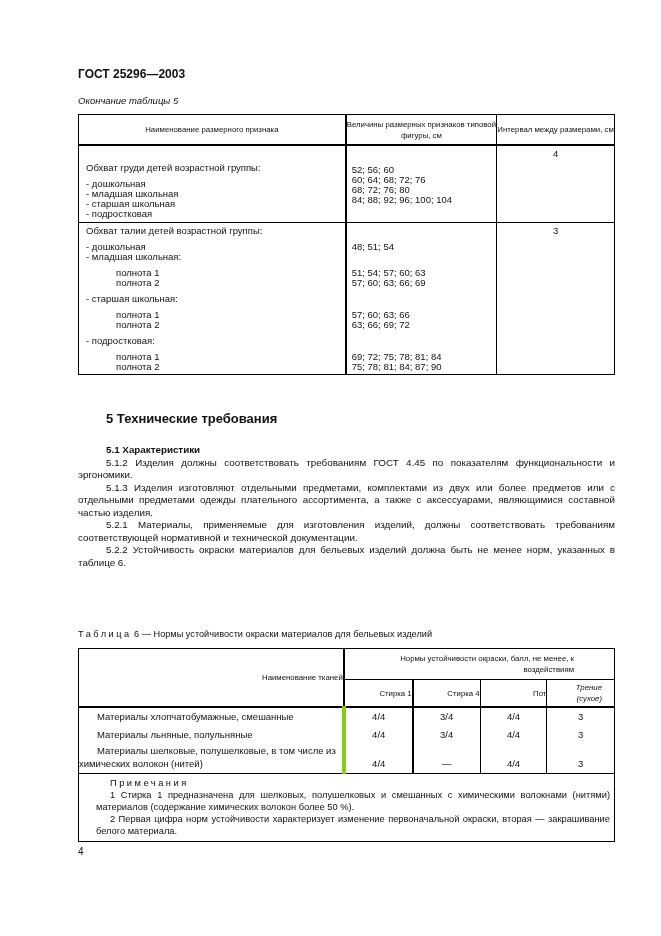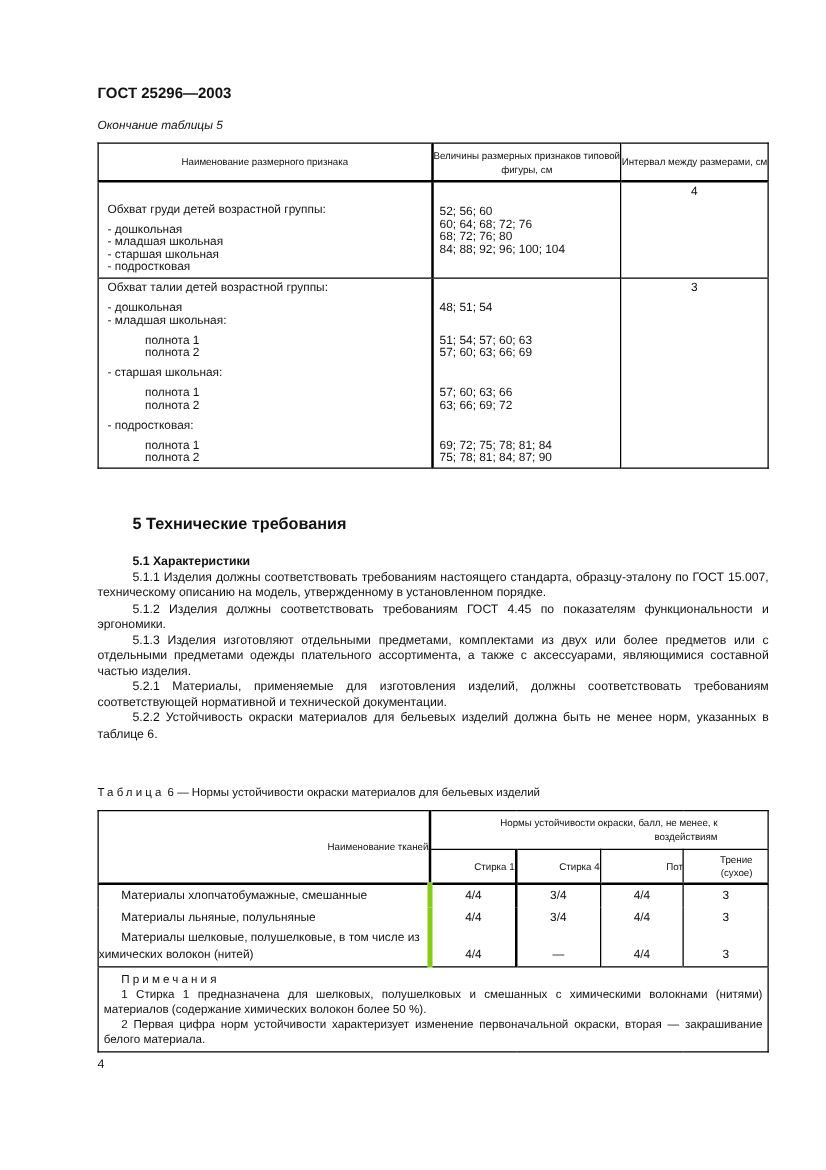--- a/index.html
+++ b/index.html
@@ -33,28 +33,28 @@
   .bold { font-weight: bold; }
   .t6cap { left: 78px; top: 629px; font-size: 9.2px; }
   .sp { letter-spacing: 2.5px; }
 
   
   #t6 { left: 78px; top: 648px; width: 537px; border: 1.5px solid #000; font-size: 9.5px; }
   #t6 th { font-weight: normal; font-size: 7.8px; text-align: right; vertical-align: middle; line-height: 11px; }
   #t6 .name { width: 268px; border-right: 2px solid #000; border-bottom: 2px solid #000; }
   #t6 .grp { height: 30px; border-bottom: 1px solid #000; }
   #t6 .sub { height: 26px; border-bottom: 2px solid #000; border-right: 1px solid #000; }
-  #t6 .sub.last { border-right: none; }
+  #t6 .sub.last { border-right: none; font-style: italic; }
   #t6 .s1 { width: 67px; border-right: 2px solid #000; }
   #t6 td.val { text-align: center; width: 67px; border-right: 1px solid #000; }
   #t6 td.val.last { border-right: none; }
   #t6 td.nm { border-right: 4px solid #84cc16; }
   #t6 td.vs1 { border-right: 2px solid #000; }
   #t6 .r { height: 18px; line-height: 18px; }
-  #t6 .notes td { border-top: 1px solid #000; padding: 3px 4px 4px 4px; font-size: 9.3px; line-height: 12px; text-align: justify; margin-left: 28px; }
+  #t6 .notes td { border-top: 1px solid #000; padding: 3px 4px 4px 17px; font-size: 9.3px; line-height: 12px; text-align: justify; margin-left: 28px; }
   .pnum { left: 78px; top: 846px; font-size: 10px; }
 </style>
 </head>
 <body>
 
 <div class="abs hdr">ГОСТ 25296—2003</div>
 <div class="abs cont">Окончание таблицы 5</div>
 
 <table id="t5">
   <tbody>
@@ -129,21 +129,20 @@
       <div class="ln">3</div>
     </td>
   </tr>
 </tbody>
   </table>
 
 <div class="abs h5">5  Технические требования</div>
 
 <div class="abs para" style="top:444px;">
   <div><span class="ind"></span><span class="bold">5.1  Характеристики</span></div>
-  <div><span class="ind"></span><span>5.1.1  Изделия должны соответствовать требованиям настоящего стандарта, образцу-эталону по ГОСТ 15.007, техническому описанию на модель, утвержденному в установленном порядке.</span></div>
   <div><span class="ind"></span><span>5.1.2  Изделия должны соответствовать требованиям ГОСТ 4.45 по показателям функциональности и эргономики.</span></div>
   <div><span class="ind"></span><span>5.1.3  Изделия изготовляют отдельными предметами, комплектами из двух или более предметов или с отдельными предметами одежды плательного ассортимента, а также с аксессуарами, являющимися составной частью изделия.</span></div>
   <div><span class="ind"></span><span>5.2.1  Материалы, применяемые для изготовления изделий, должны соответствовать требованиям соответствующей нормативной и технической документации.</span></div>
   <div><span class="ind"></span><span>5.2.2  Устойчивость окраски материалов для бельевых изделий должна быть не менее норм, указанных в таблице 6.</span></div>
 </div>
 
 <div class="abs t6cap">
   <span class="sp">Таблица</span>
   <span>6 — Нормы устойчивости окраски материалов для бельевых изделий</span>
 </div>

